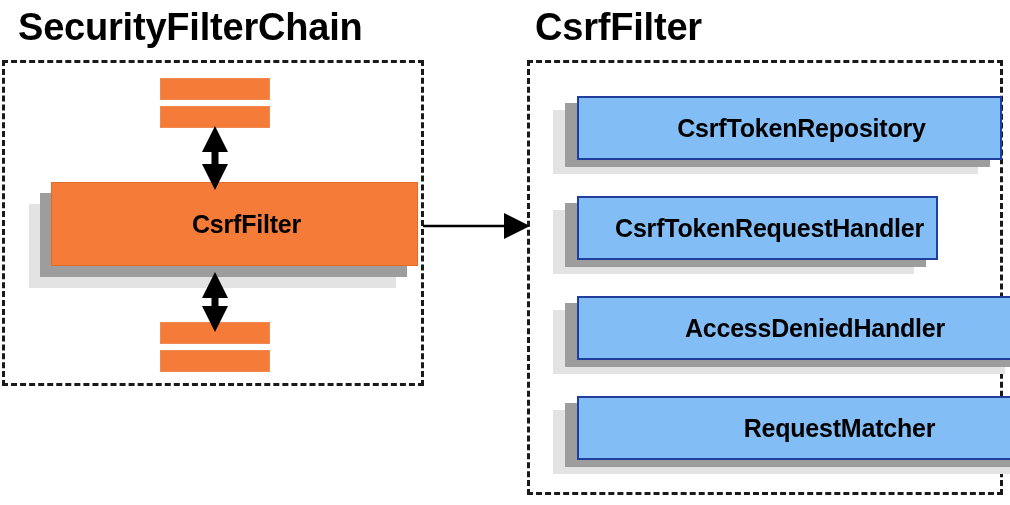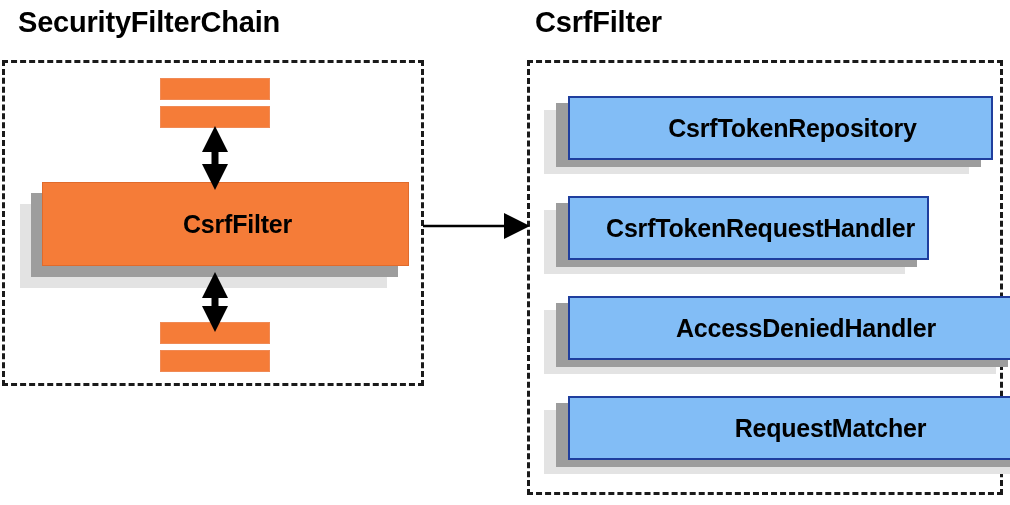--- a/index.html
+++ b/index.html
@@ -14,21 +14,21 @@
     position: relative;
     width: 1010px;
     height: 505px;
     background: #ffffff;
     overflow: hidden;
   }
 
   
   .panel-title {
     position: absolute;
-    font-size: 29px;
+    font-size: 38px;
     font-weight: bold;
     color: #000000;
     letter-spacing: -0.2px;
     white-space: nowrap;
     line-height: 1;
   }
   #title-left  { left: 18px;  top: 8px; }
   #title-right { left: 535px; top: 8px; }
 
   
@@ -44,21 +44,21 @@
   
   .card {
     position: absolute;
     box-sizing: border-box;
   }
   .card .shade-light,
   .card .shade-dark,
   .card .face {
     position: absolute;
     box-sizing: border-box;
-    top: 0; left: 8px;
+    top: 0; left: 17px;
     width: 100%;
     height: 100%;
     padding-left: 24px;
   }
   .card .shade-light { background: #e3e3e3; }
   .card .shade-dark  { background: #9d9d9d; }
   .card .face {
     display: flex;
     align-items: center;
     justify-content: center;

